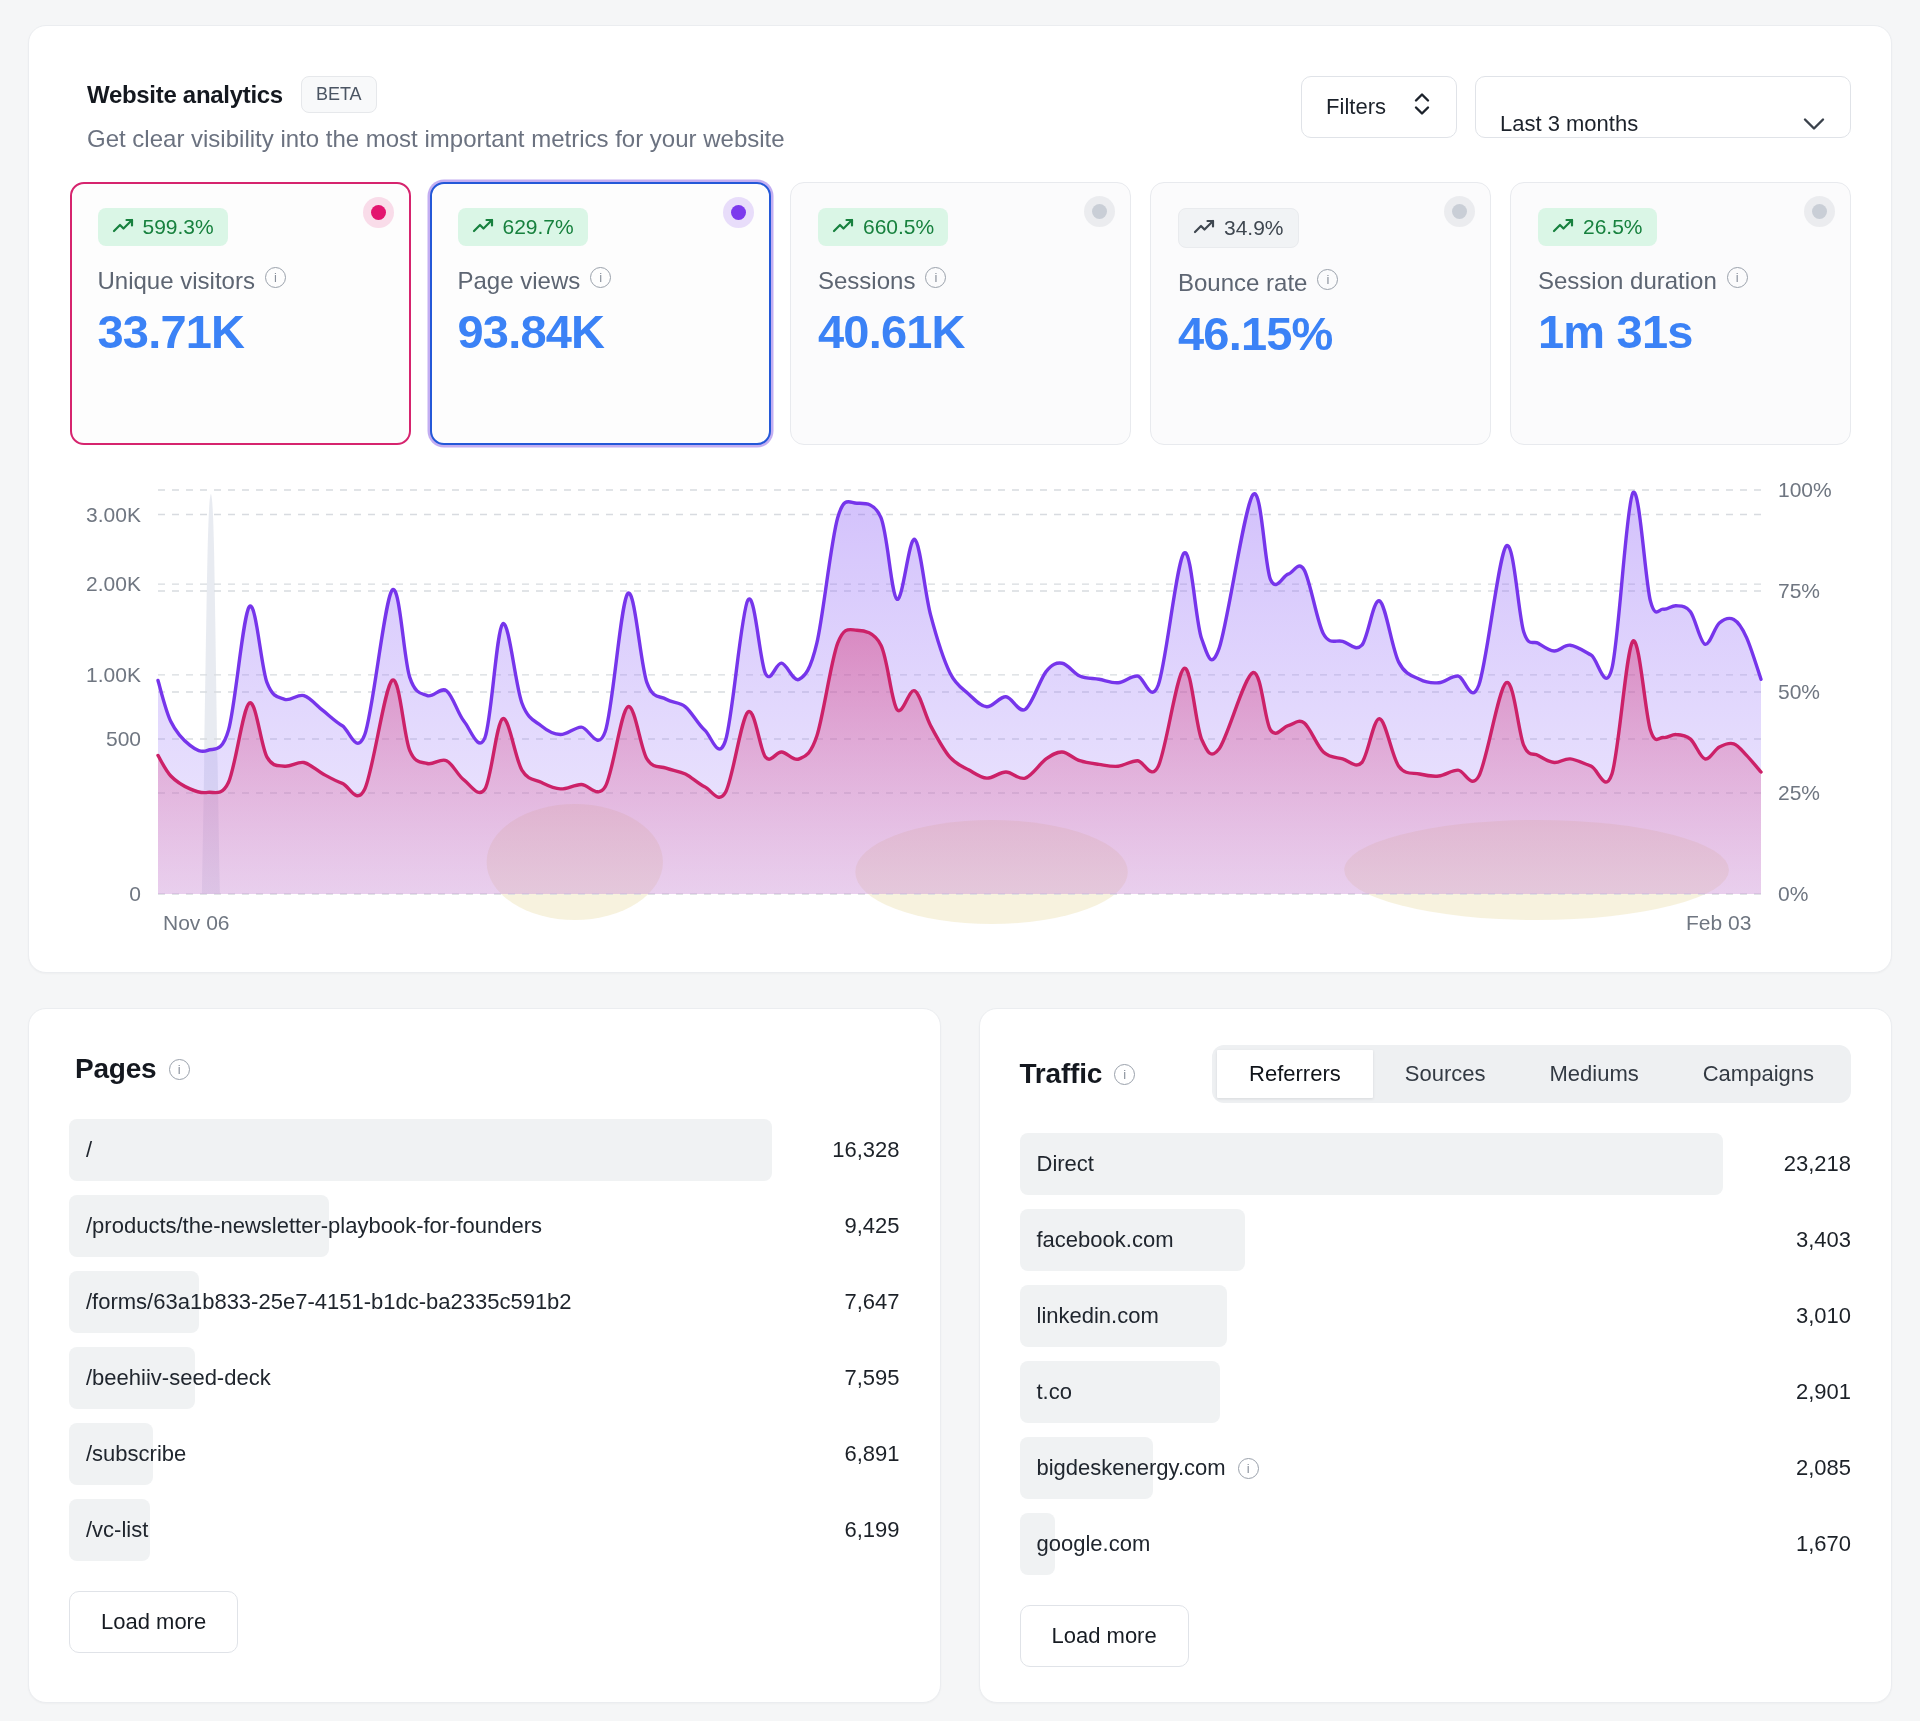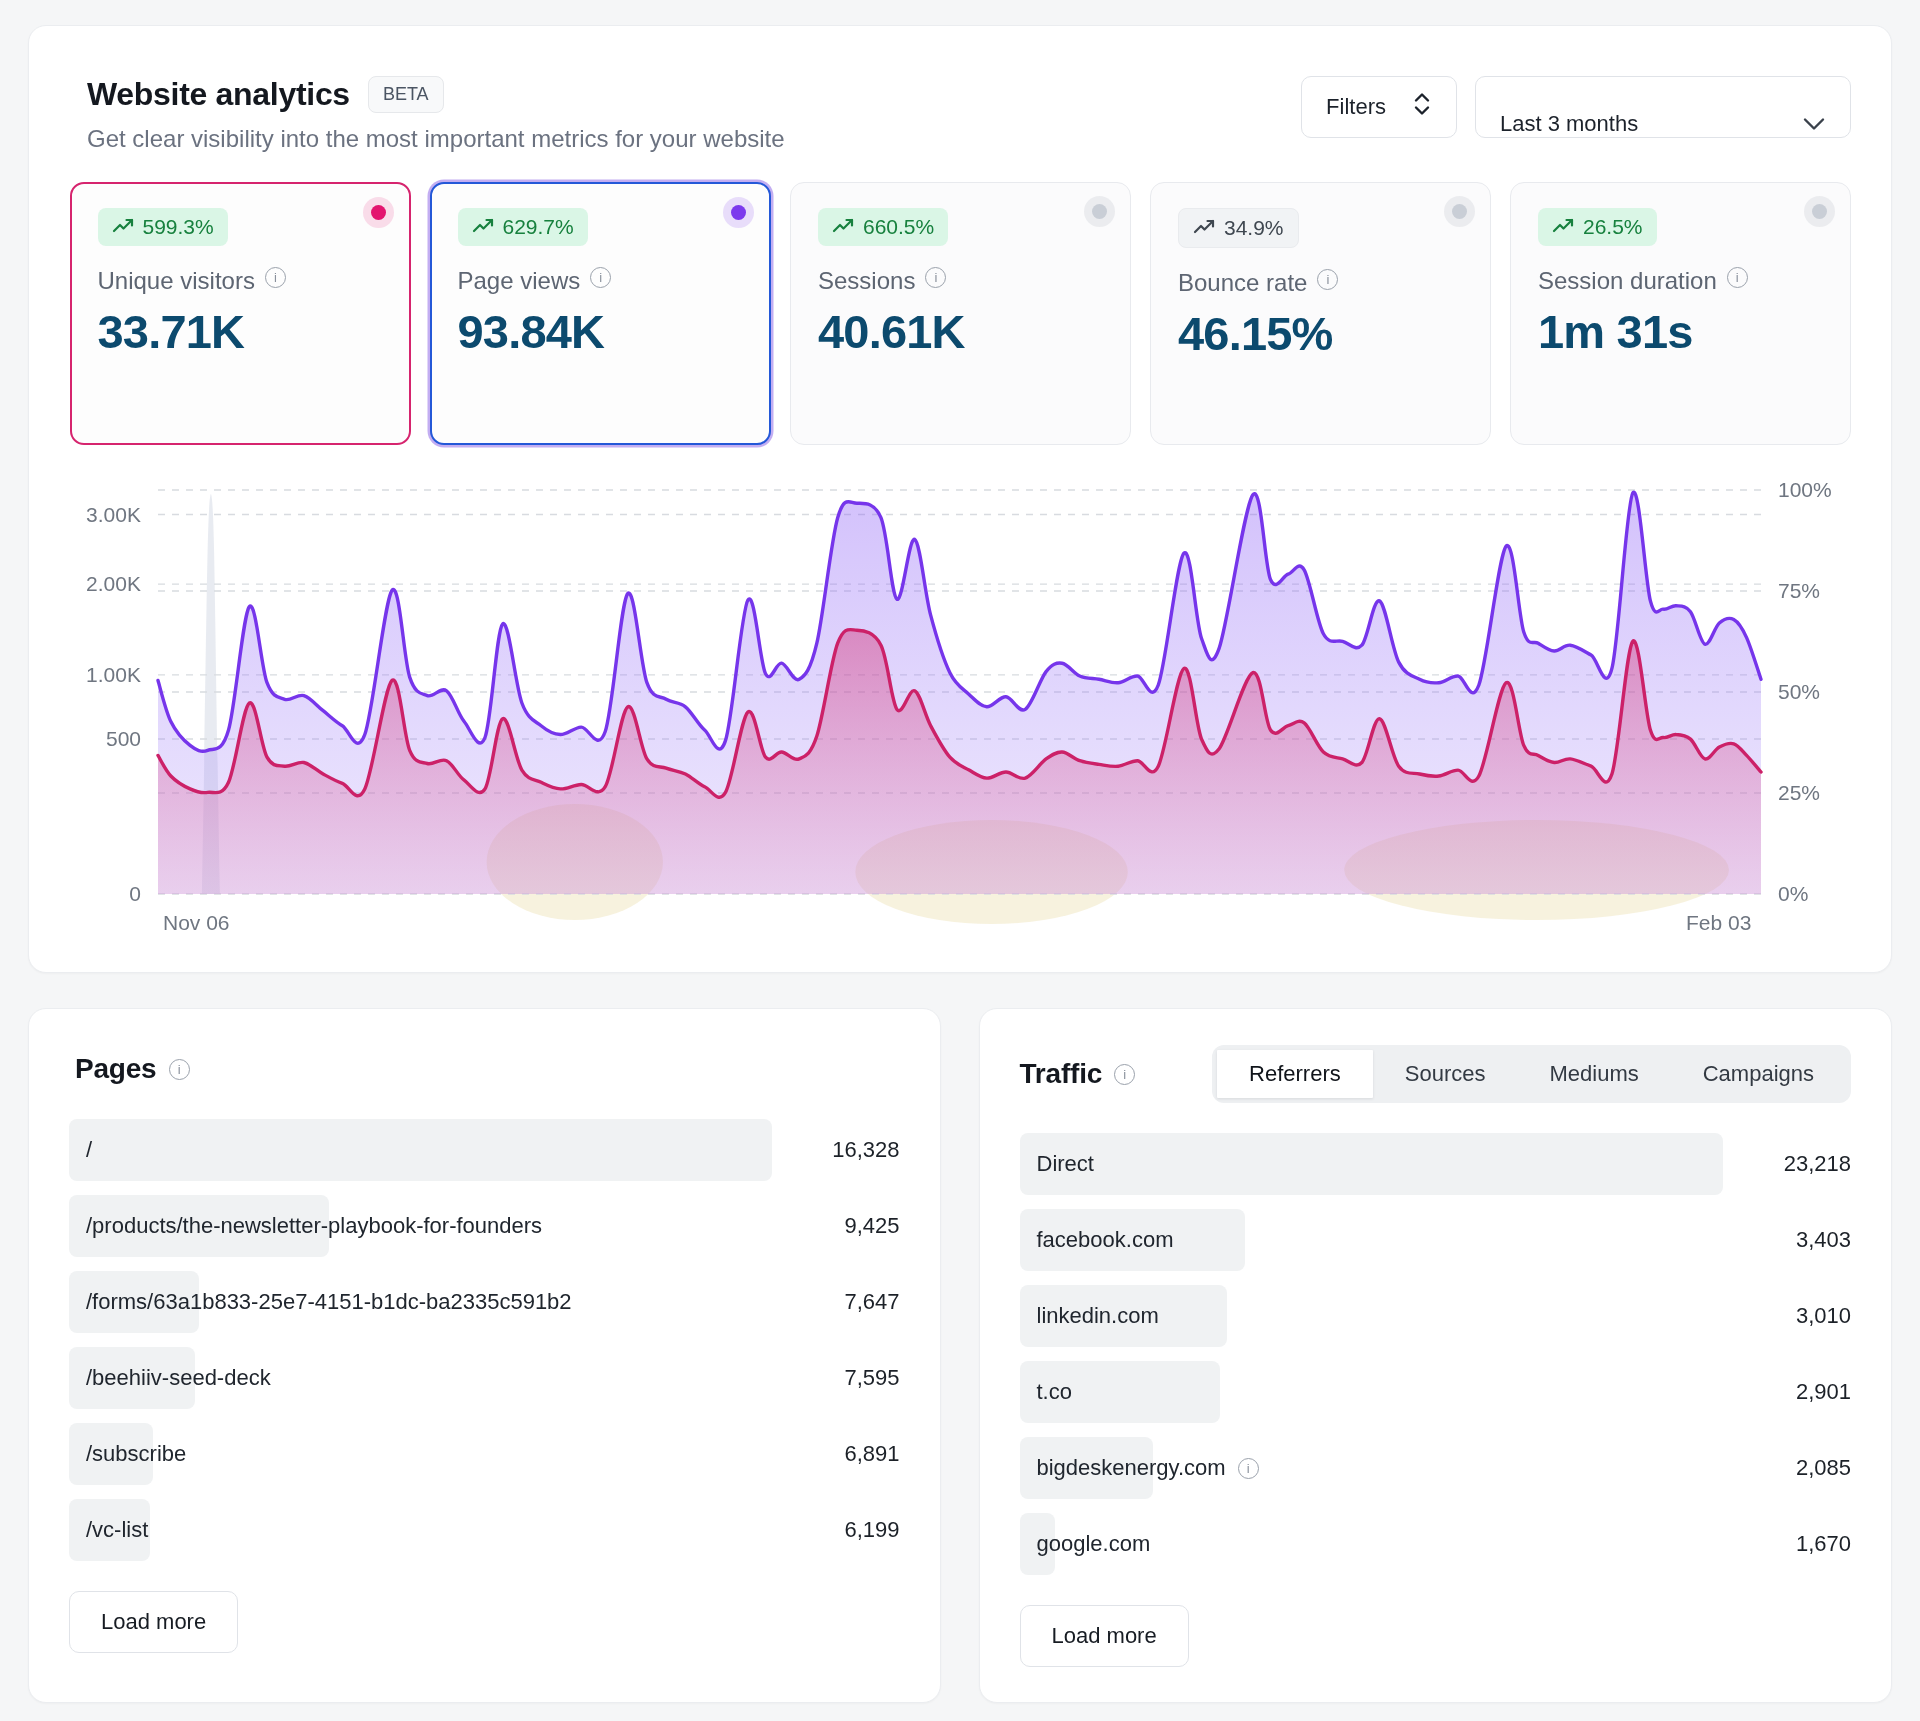--- a/index.html
+++ b/index.html
@@ -15,21 +15,21 @@
   .panel {
     background: #ffffff;
     border: 1px solid #ebedf0;
     border-radius: 18px;
     box-shadow: 0 1px 2px rgba(16,24,40,0.03);
   }
   
   #main-panel { margin: 25px 28px 0 28px; width: 1864px; height: 948px; position: relative; }
   #main-header { display: flex; justify-content: space-between; align-items: flex-start; padding: 50px 40px 0 58px; }
   #title-row { display: flex; align-items: center; gap: 18px; }
-  #page-title { font-size: 32px; font-weight: 700; letter-spacing: -0.3px; color: #14181f; }
+  #page-title { font-size: 24px; font-weight: 700; letter-spacing: -0.3px; color: #14181f; }
   #beta-badge {
     font-size: 18px; color: #4b5563; background: #f8f9fa;
     border: 1px solid #e6e8eb; border-radius: 8px; padding: 7px 14px; font-weight: 500;
   }
   #subtitle { margin-top: 12px; font-size: 24px; color: #6b7280; }
   #header-actions { display: flex; gap: 18px; }
   .hbtn {
     height: 62px; background: #fff; border: 1px solid #e0e3e8; border-radius: 10px;
     display: flex; align-items: center; font-size: 22px; color: #1c222b;
     padding: 0 24px; cursor: pointer; gap: 26px;
@@ -44,21 +44,21 @@
   }
   .metric-card.sel-pink { border: 2.5px solid #d6246e; background: #fdfdfd; padding: 23.5px 25.5px; }
   .metric-card.sel-blue { border: 2.5px solid #2458d8; background: #fdfdfd; padding: 23.5px 25.5px; box-shadow: 0 0 0 2.5px #c3aef2; }
   .change-badge {
     display: inline-flex; align-items: center; gap: 9px; font-size: 21px; font-weight: 500;
     border-radius: 8px; padding: 7px 14px;
   }
   .change-badge.positive { background: #daf6e6; color: #17813e; }
   .change-badge.neutral  { background: #f1f3f5; color: #3f4750; border: 1px solid #e9ebee; }
   .metric-label { margin-top: 21px; font-size: 24px; color: #5d6572; display: flex; align-items: flex-start; gap: 10px; }
-  .metric-value { margin-top: 9px; font-size: 47px; font-weight: 700; color: #0c4a6e; letter-spacing: -0.8px; }
+  .metric-value { margin-top: 9px; font-size: 47px; font-weight: 700; color: #3b82f6; letter-spacing: -0.8px; }
   .sel-dot { position: absolute; top: 21px; right: 23px; width: 15px; height: 15px; border-radius: 50%; }
   .info-icon {
     width: 21px; height: 21px; border: 1.5px solid #9aa1ab; border-radius: 50%;
     display: inline-flex; align-items: center; justify-content: center;
     font-size: 13px; color: #8a919c; font-weight: 500; flex: none;
   }
   .info-icon::after { content: "i"; }
   
   #chart-wrap { position: relative; height: 475px; margin-top: 28px; }
   #plot { position: absolute; left: 129px; top: 17px; width: 1603px; height: 404px; }

